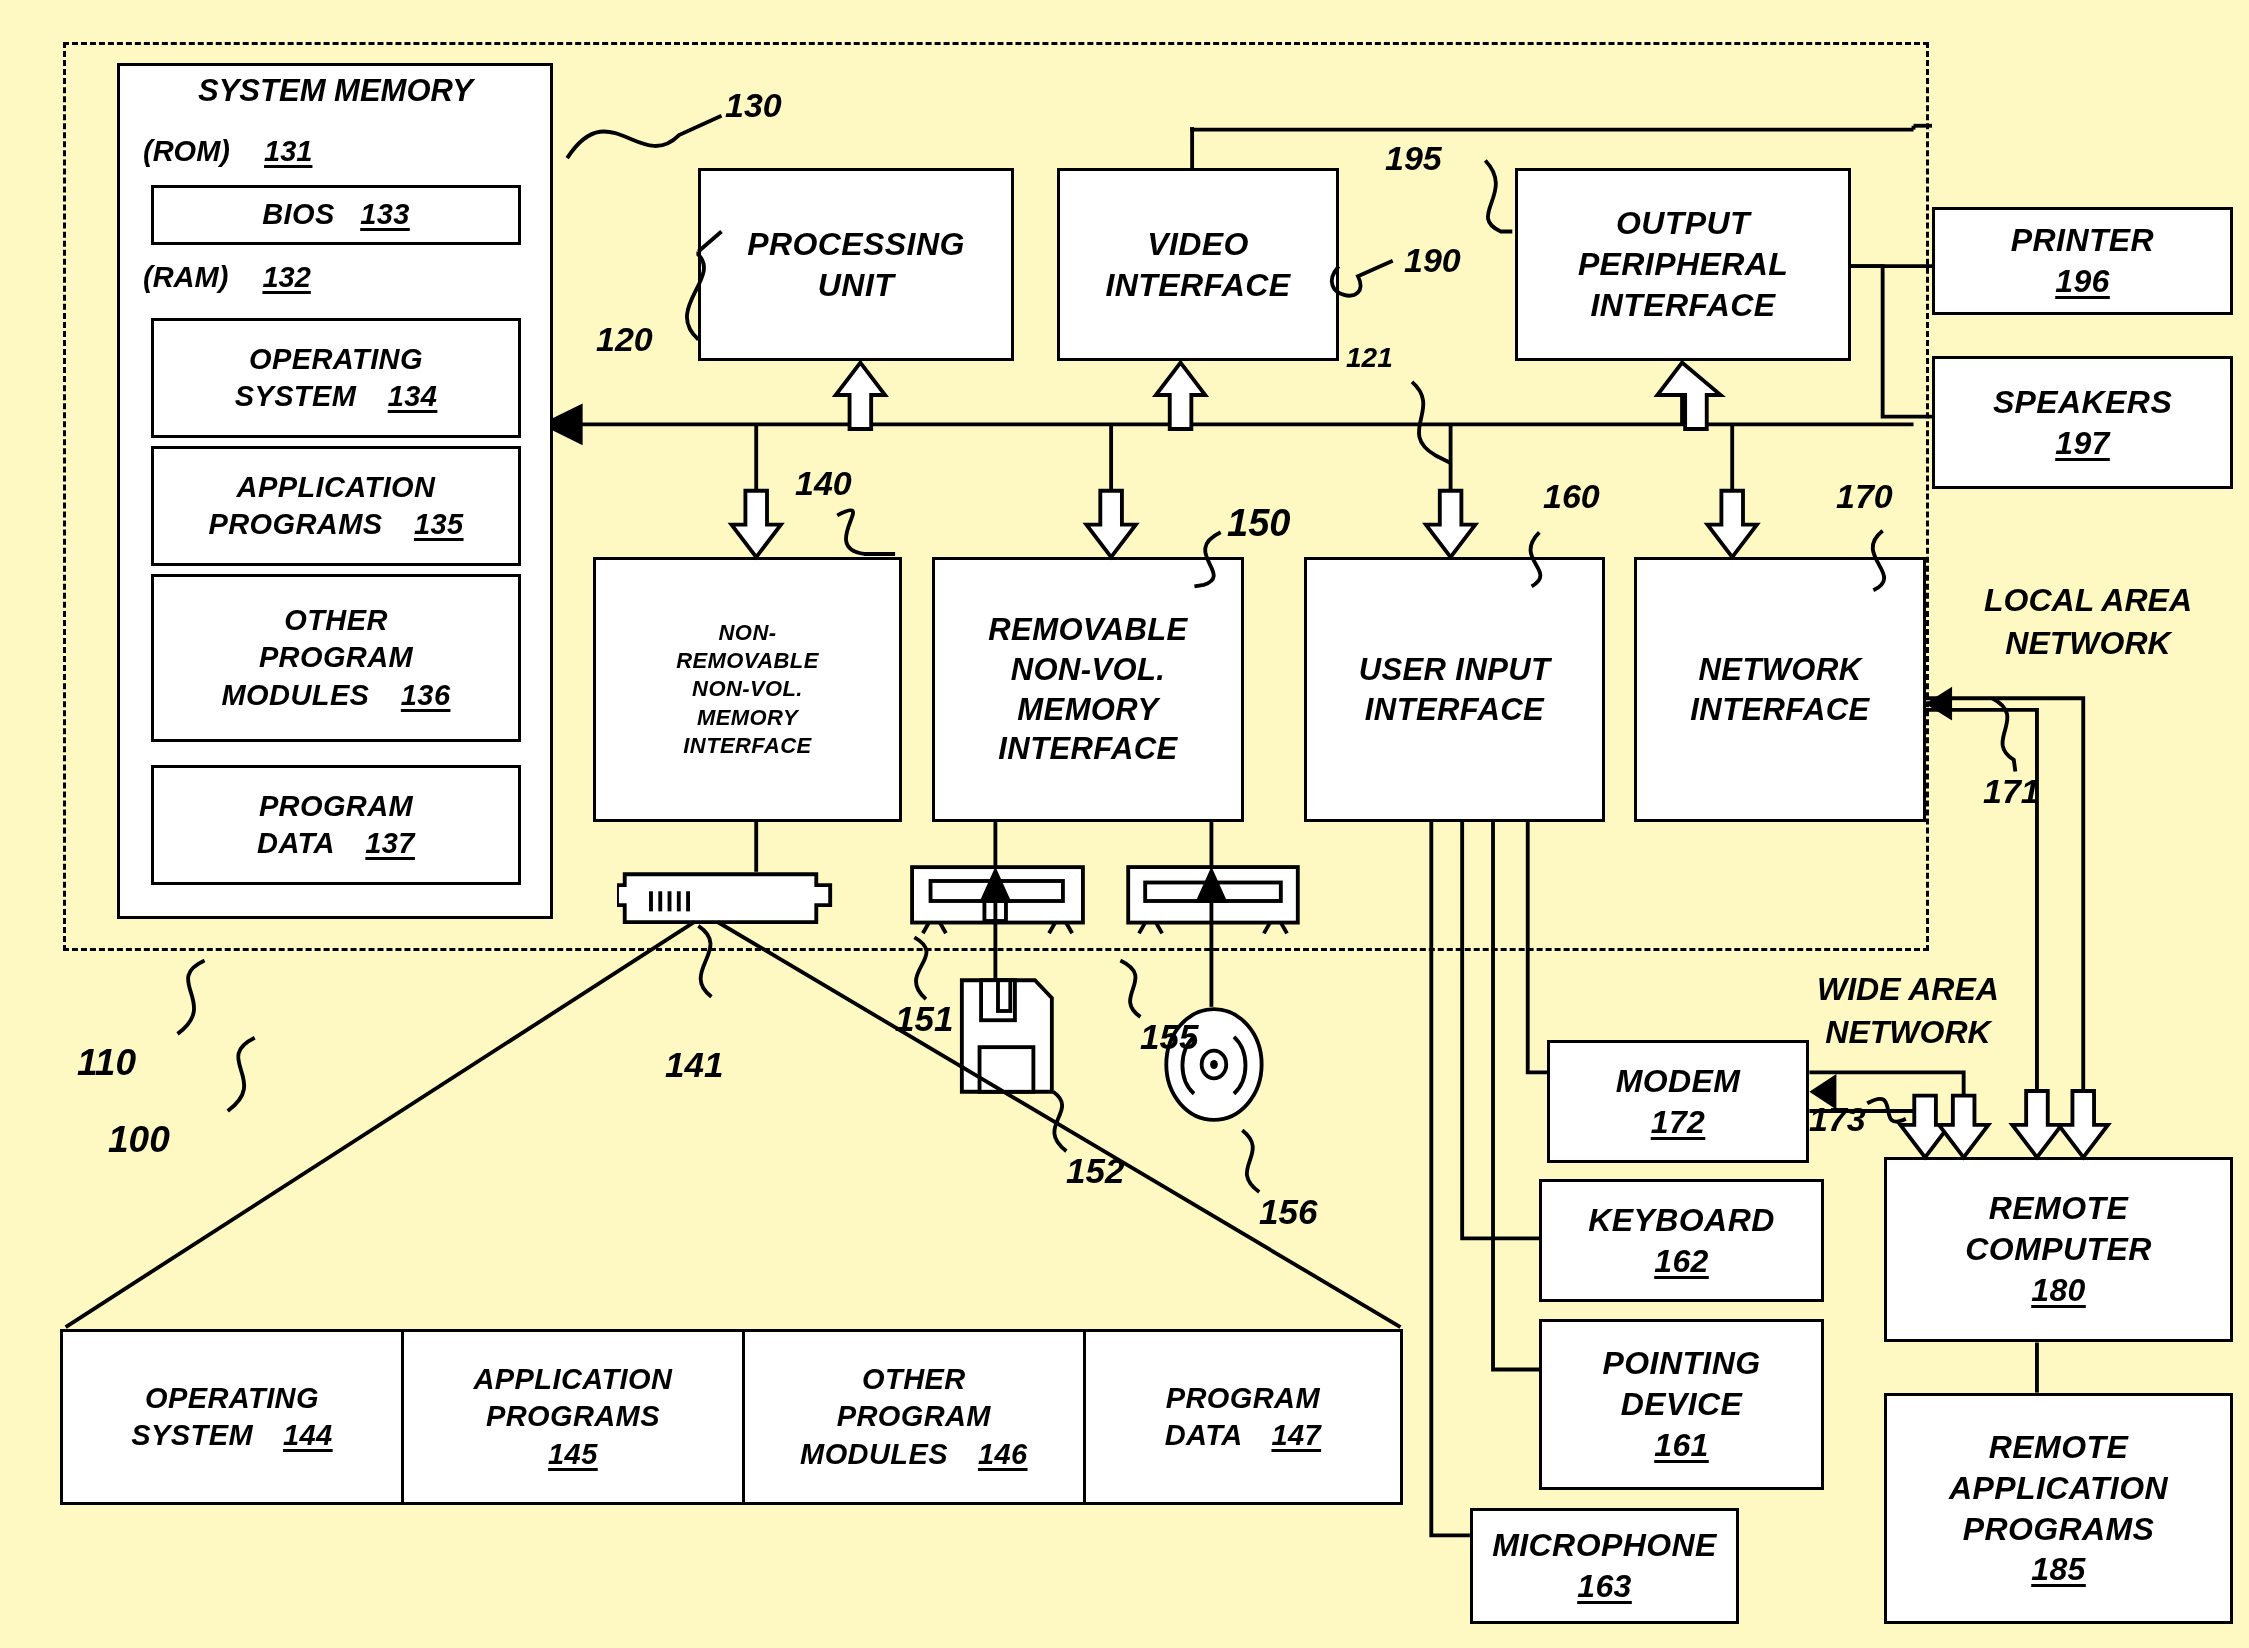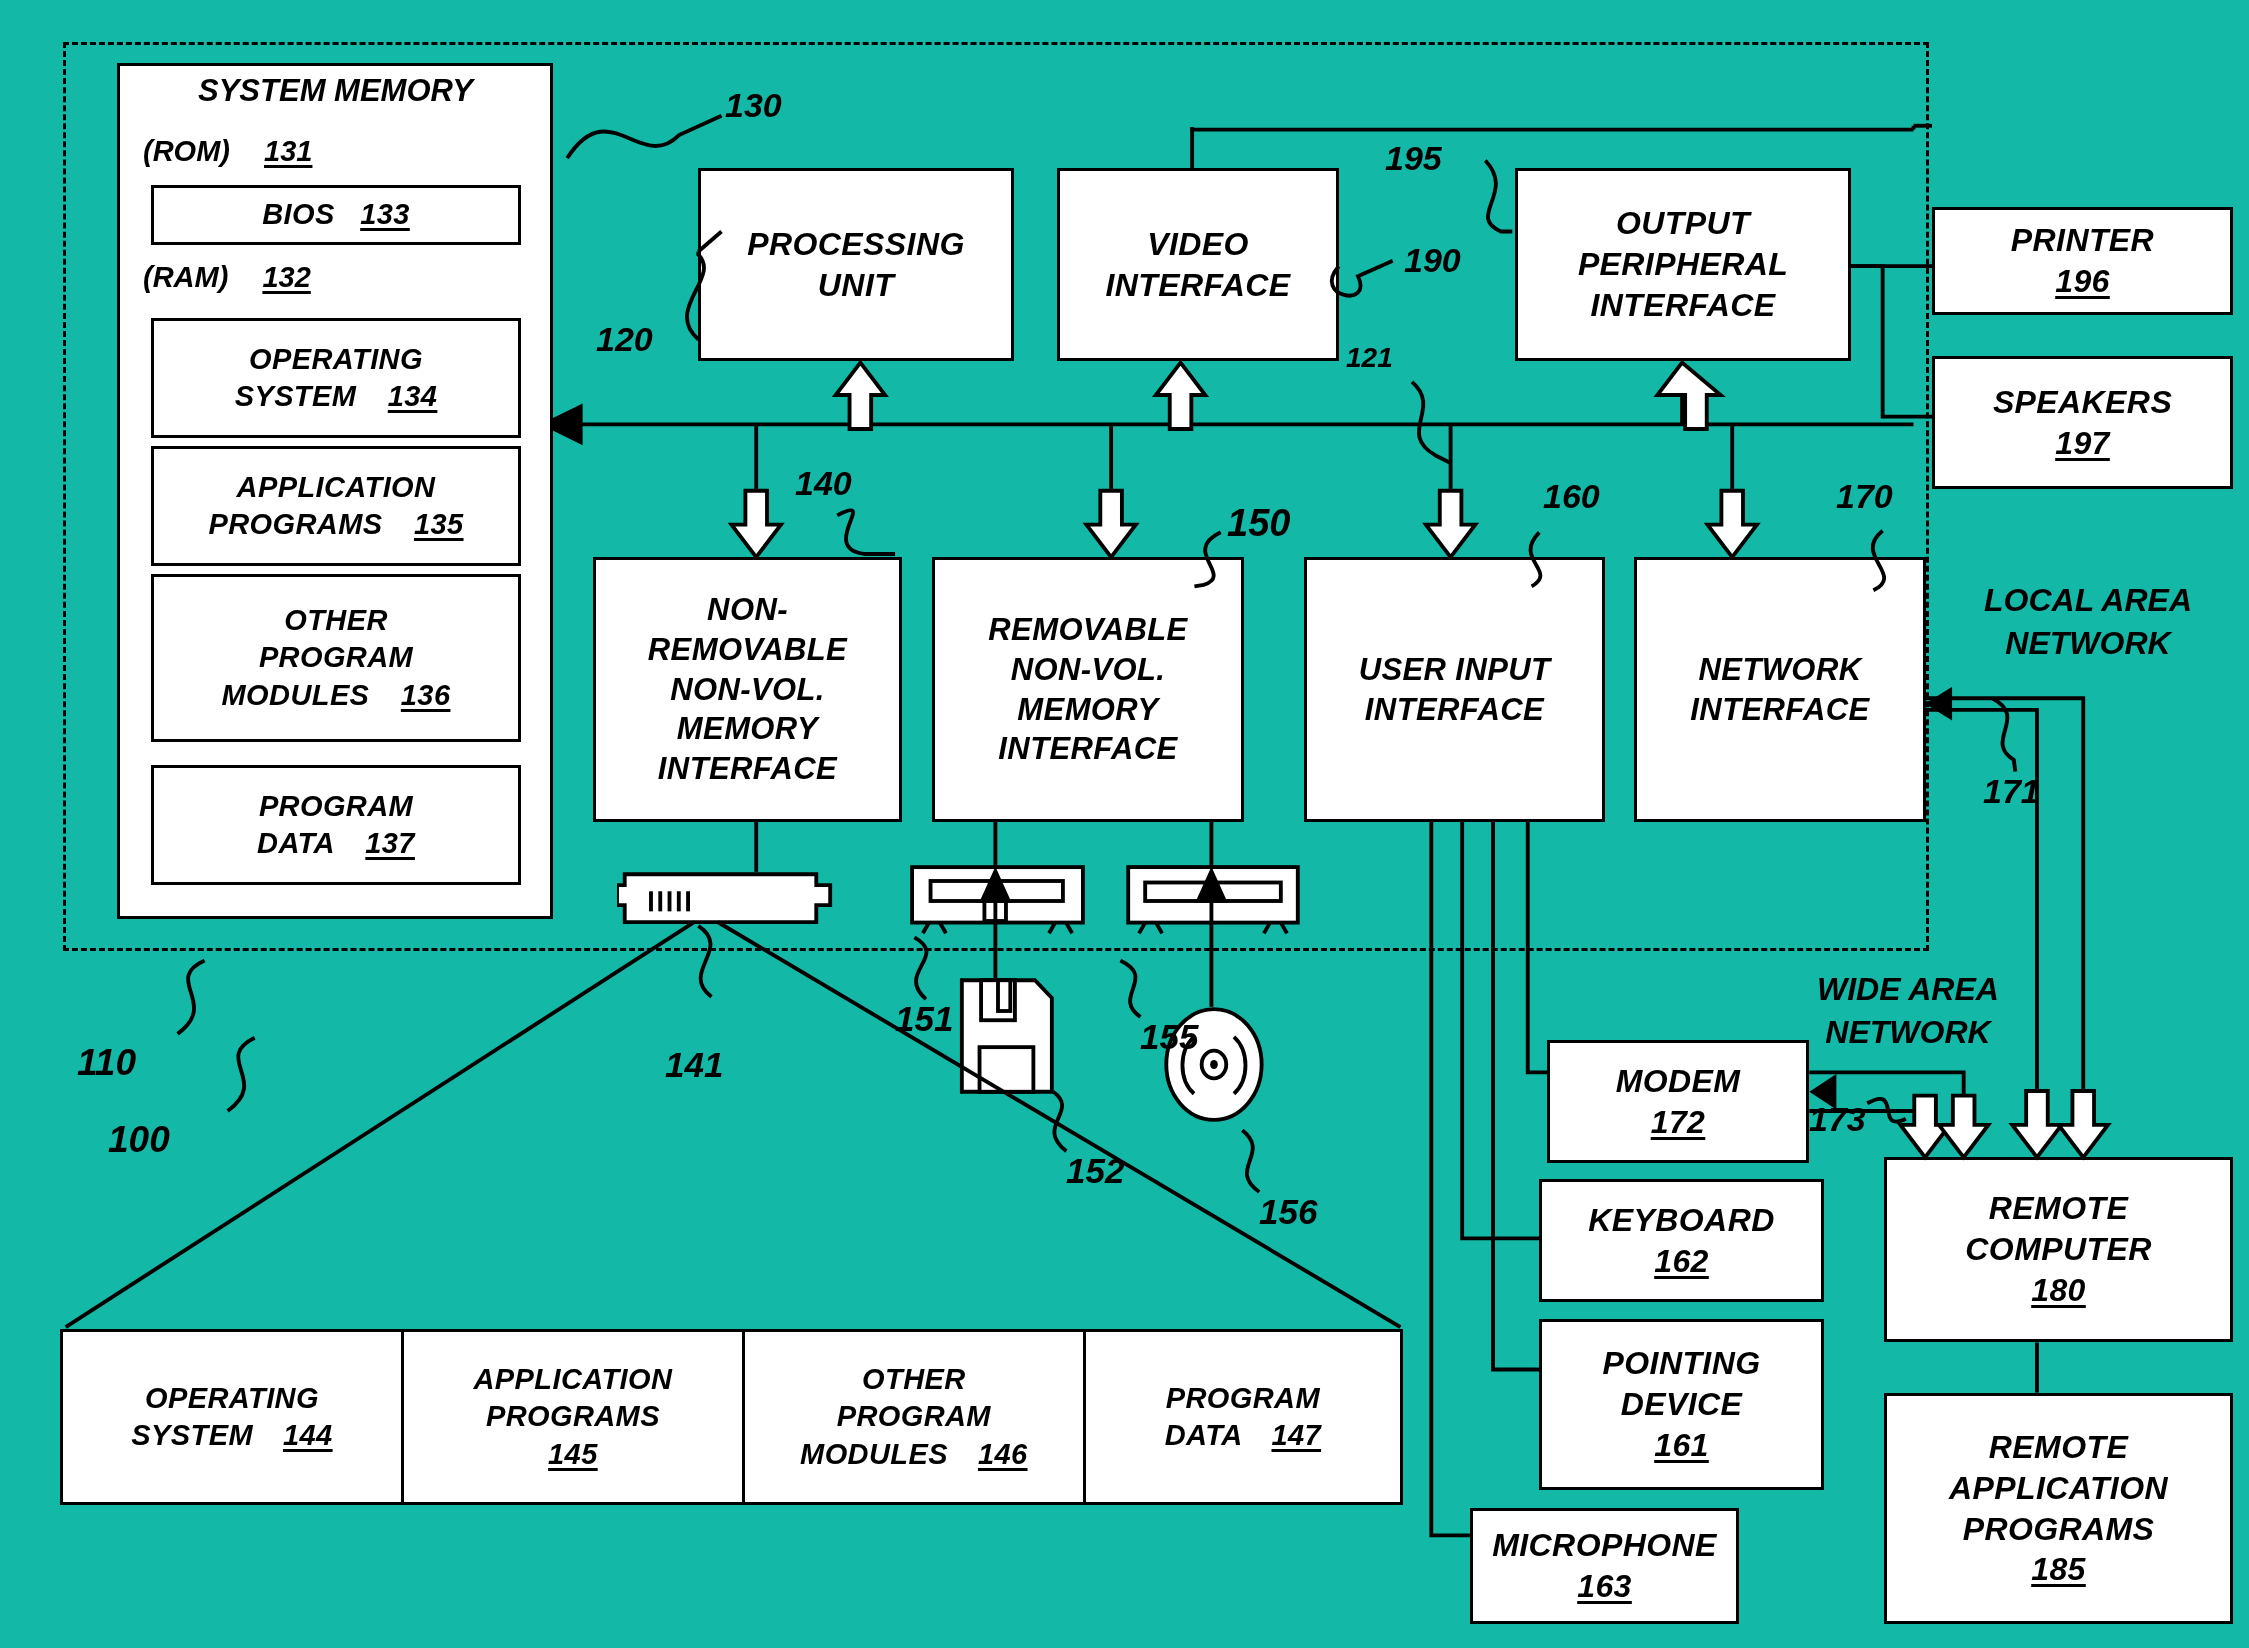--- a/index.html
+++ b/index.html
@@ -1,21 +1,21 @@
 <!DOCTYPE html>
 <html style="font-size:12.3px"><head>
 <meta charset="utf-8">
 <title>Patent Figure — Computing Environment</title>
 <style>
   html,body{margin:0;padding:0;background:#ffffff;}
   body{font-family:"Liberation Sans", sans-serif;}
   #fig{
     position:relative;
     width:2250px;height:1648px;
-    background:#14b8a6;
+    background:#fef9c3;
     overflow:hidden;
   }
   
   .box{
     position:absolute;
     border:3.1px solid #000;
     background:#fff;
     box-sizing:border-box;
     display:flex;
     flex-direction:column;
@@ -291,21 +291,21 @@
   <div class="box" style="left:1932px;top:207px;width:301px;height:108px;font-size:32px;">
     <span class="ln">PRINTER</span>
     <span class="ln num">196</span>
   </div>
 
   <div class="box" style="left:1932px;top:356px;width:301px;height:133px;font-size:32px;">
     <span class="ln">SPEAKERS</span>
     <span class="ln num">197</span>
   </div>
 
-  <div class="box" style="left:593px;top:557px;width:309px;height:265px;font-size:31px;">
+  <div class="box" style="left:593px;top:557px;width:309px;height:265px;font-size:22px;">
     <span class="ln">NON-</span>
     <span class="ln">REMOVABLE</span>
     <span class="ln">NON-VOL.</span>
     <span class="ln">MEMORY</span>
     <span class="ln">INTERFACE</span>
   </div>
   <div class="ref" style="left:795px;top:464px;font-size:34px;">140</div>
 
   <div class="box" style="left:932px;top:557px;width:312px;height:265px;font-size:31px;">
     <span class="ln">REMOVABLE</span>

